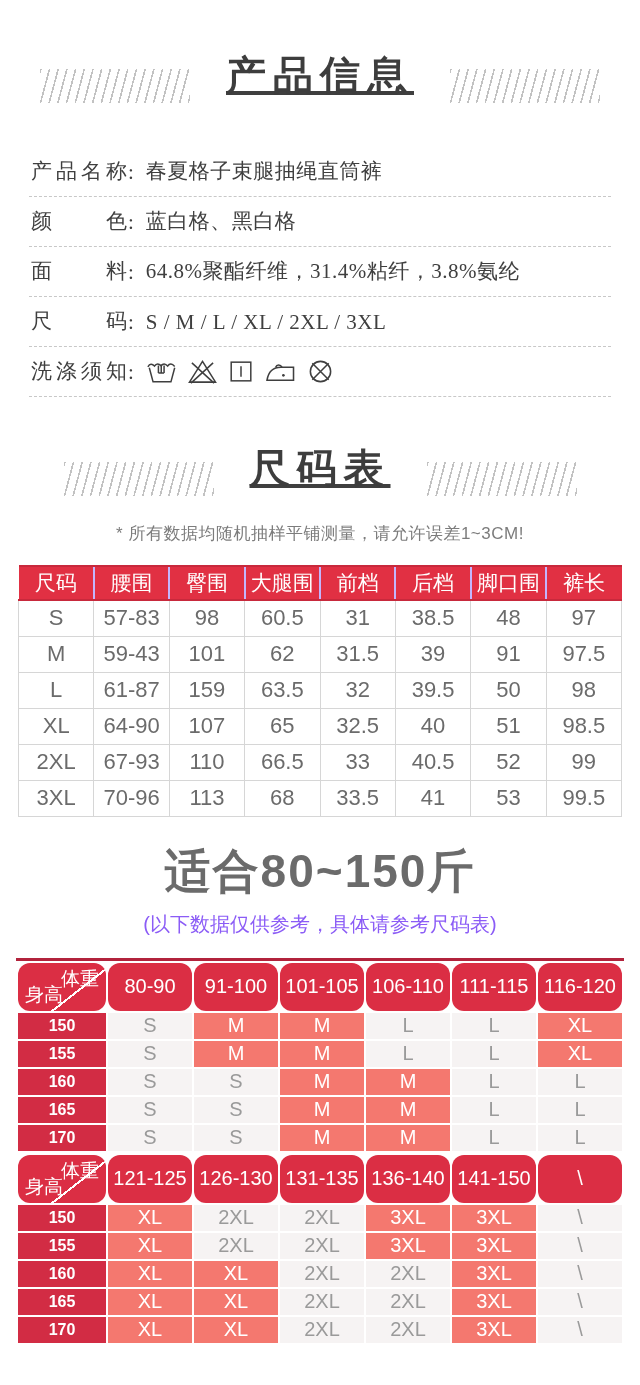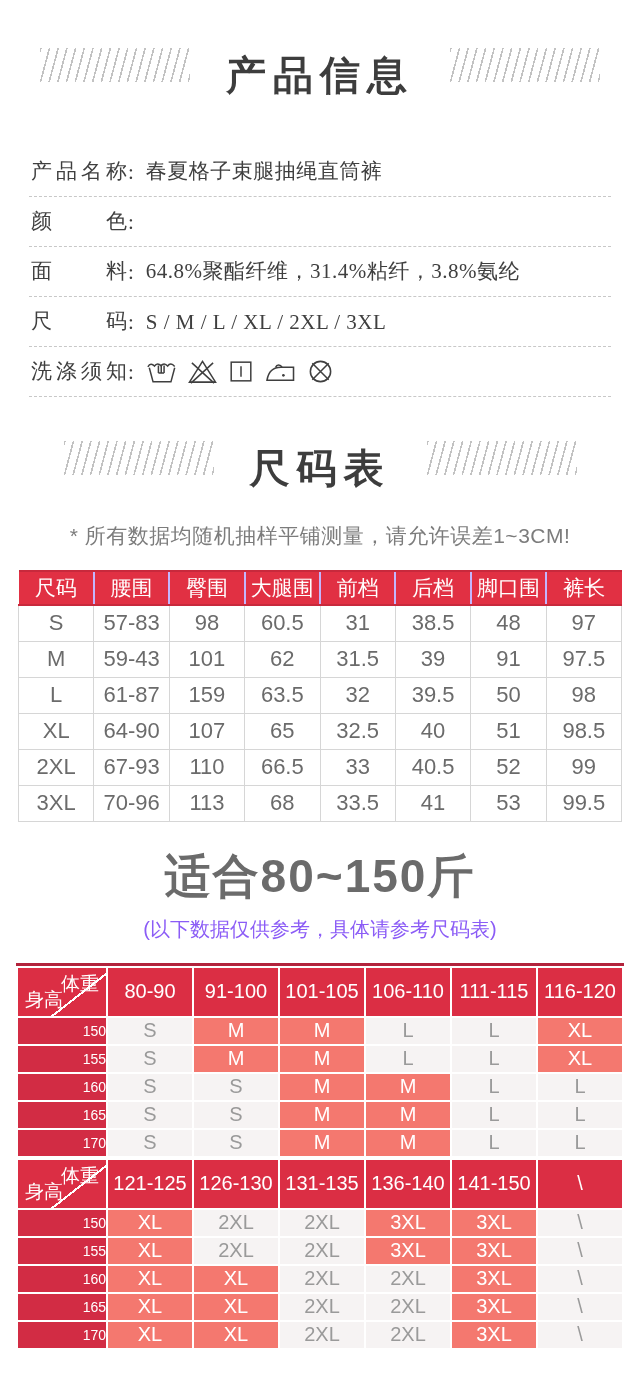--- a/index.html
+++ b/index.html
@@ -8,40 +8,40 @@
     --gray-text:#6e6e6e; --light-gray-text:#9a9a9a; --dark-red-border:#b2233c;
   }
   *{box-sizing:border-box;margin:0;padding:0;}
   html,body{background:#fff;}
   body{
     width:640px;min-height:1385px;margin:0 auto;
     font-family:"Liberation Sans","DejaVu Sans",sans-serif;
     color:var(--dark-text);
   }
   
-  .title-band{display:flex;align-items:flex-start;justify-content:center;gap:36px;margin-top:48px;}
+  .title-band{display:flex;align-items:flex-end;justify-content:center;gap:36px;margin-top:48px;text-decoration:underline;}
   .hatch{
     width:150px;height:34px;
     background:repeating-linear-gradient(105deg,#c2c2c2 0,#c2c2c2 1.6px,transparent 1.6px,transparent 8.4px);
   }
   .band-title{font-size:40px;font-weight:bold;letter-spacing:7px;color:#3d3d3d;white-space:nowrap;}
   
   .info-list{width:582px;margin:44px auto 0;}
   .info-row{
     display:flex;align-items:flex-end;
     padding:10px 2px 11px;border-bottom:1px dashed #c8c8c8;
     font-size:21px;color:var(--dark-text);font-family:Liberation Serif, serif;
   }
   .info-label{display:inline-block;width:96px;text-align:justify;text-align-last:justify;flex:none;}
   .info-colon{margin:0 12px 0 1px;flex:none;}
   .info-value{letter-spacing:.5px;}
   .wash-icons{display:flex;align-items:center;gap:9px;}
   .wash-icons svg{display:block;}
   
-  .size-note{margin-top:26px;text-align:center;font-size:21px;color:#7c7c7c;letter-spacing:.5px;}
+  .size-note{margin-top:26px;text-align:center;font-size:17px;color:#7c7c7c;letter-spacing:.5px;}
   table.size-chart{
     width:604px;margin:20px auto 0;border-collapse:collapse;table-layout:fixed;
   }
   table.size-chart th{
     background:var(--accent-red);color:#fff;font-size:21px;font-weight:normal;
     height:34px;border-left:2px solid #c4b5fd;border-top:2px solid #c8293c;border-bottom:2px solid #c8293c;
   }
   table.size-chart th:first-child{border-left:none;}
   table.size-chart td{
     border:1px solid #d6d6d6;text-align:center;height:36px;
@@ -49,36 +49,36 @@
   }
   
   .fit-title{margin-top:24px;text-align:center;font-size:46px;color:#6b6b6b;letter-spacing:2px;}
   .fit-subtitle{margin-top:8px;text-align:center;font-size:20px;color:#8b5cf6;}
   .weight-wrap{width:608px;margin:20px auto 0;}
   table.weight{
     width:100%;border-collapse:separate;border-spacing:2px;table-layout:fixed;background:#fff;
   }
   table.weight.first{border-top:3px solid var(--dark-red-border);}
   table.weight col.c0{width:88px;}
-  table.weight th{font-weight:normal;}
+  table.weight th{font-weight:normal;border-radius:12px;}
   .w-head{
     background:var(--weight-red);color:#fff;font-size:20px;height:48px;text-align:center;
   }
   .corner{
     position:relative;background:var(--weight-red);height:48px;
     overflow:hidden;
   }
   .corner::after{
     content:"";position:absolute;left:-12px;top:-12px;width:140%;height:200%;
     background:linear-gradient(to bottom right,transparent calc(50% - 1px),#fff calc(50% - 1px),#fff calc(50% + 1px),transparent calc(50% + 1px));
     pointer-events:none;
   }
   .corner .c-top{position:absolute;top:3px;right:7px;color:#fff;font-size:19px;}
   .corner .c-bottom{position:absolute;bottom:3px;left:7px;color:#fff;font-size:19px;}
-  .h-cell{background:var(--deep-red);color:#fff;font-size:14px;height:26px;text-align:right;}
+  .h-cell{background:var(--deep-red);color:#fff;font-size:16px;height:26px;text-align:center;font-weight:bold;}
   .v-cell{background:var(--cell-bg);color:var(--light-gray-text);font-size:20px;height:26px;text-align:center;}
   .v-cell.hl{background:var(--pink);color:#fff;}
   .bottom-space{height:58px;}
 </style>
 </head>
 <body>
 
 <div class="page">
 
   <div class="title-band">
@@ -89,20 +89,21 @@
 
   <section class="info-list">
     <div class="info-row">
       <span class="info-label">产品名称</span>
         <span class="info-colon">:</span>
       <span class="info-value">春夏格子束腿抽绳直筒裤</span>
     </div>
     <div class="info-row">
       <span class="info-label">颜色</span>
         <span class="info-colon">:</span>
+      <span class="info-value">蓝白格、黑白格</span>
     </div>
     <div class="info-row">
       <span class="info-label">面料</span>
         <span class="info-colon">:</span>
       <span class="info-value">64.8%聚酯纤维，31.4%粘纤，3.8%氨纶</span>
     </div>
     <div class="info-row">
       <span class="info-label">尺码</span>
         <span class="info-colon">:</span>
       <span class="info-value">S / M / L / XL / 2XL / 3XL</span>

